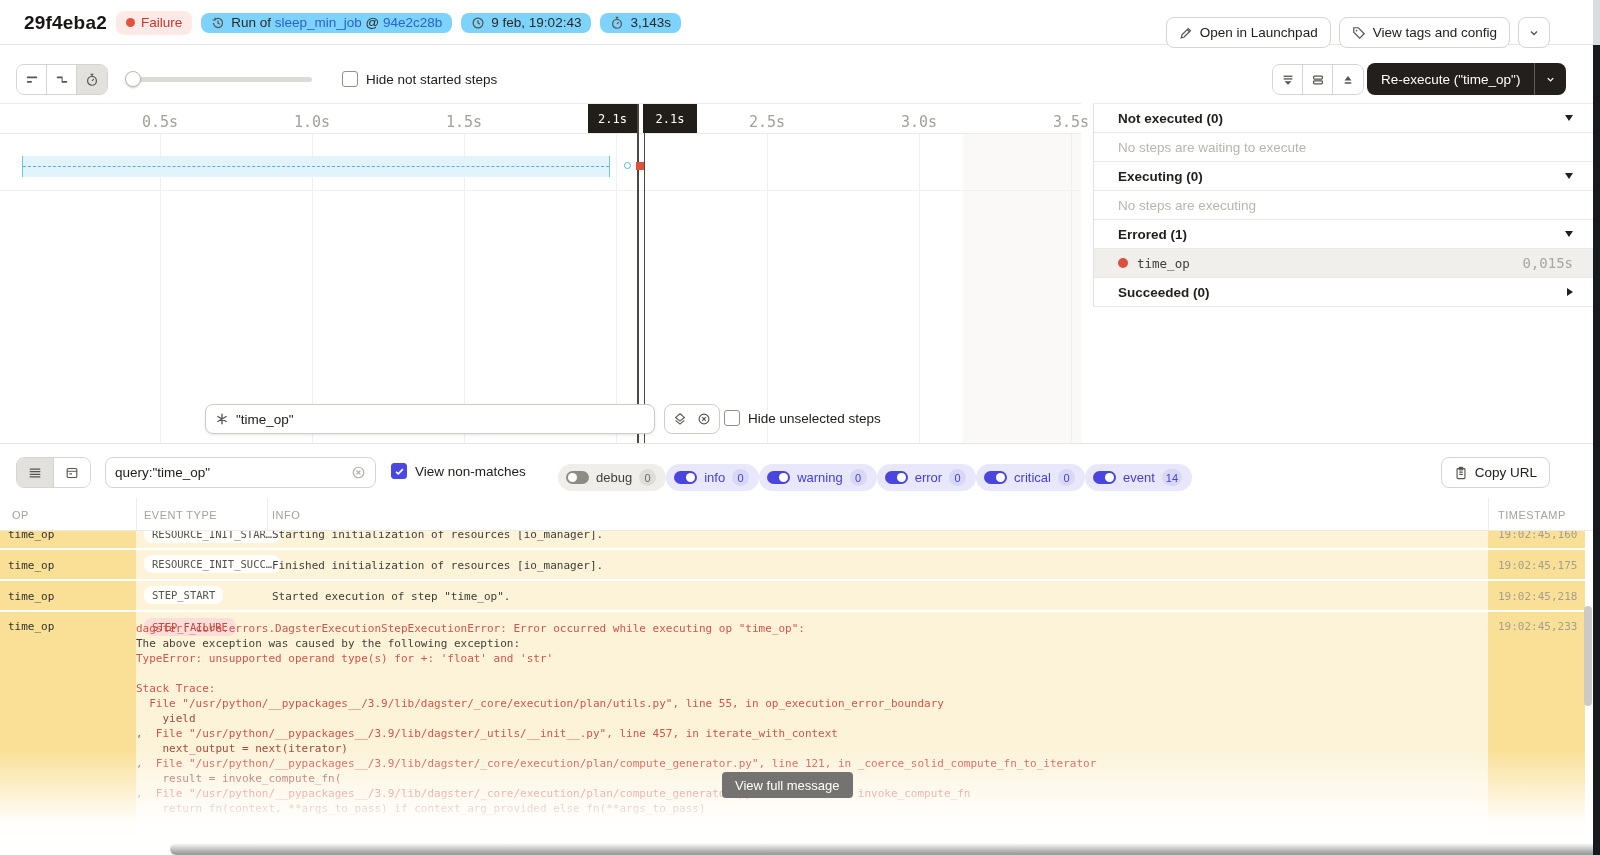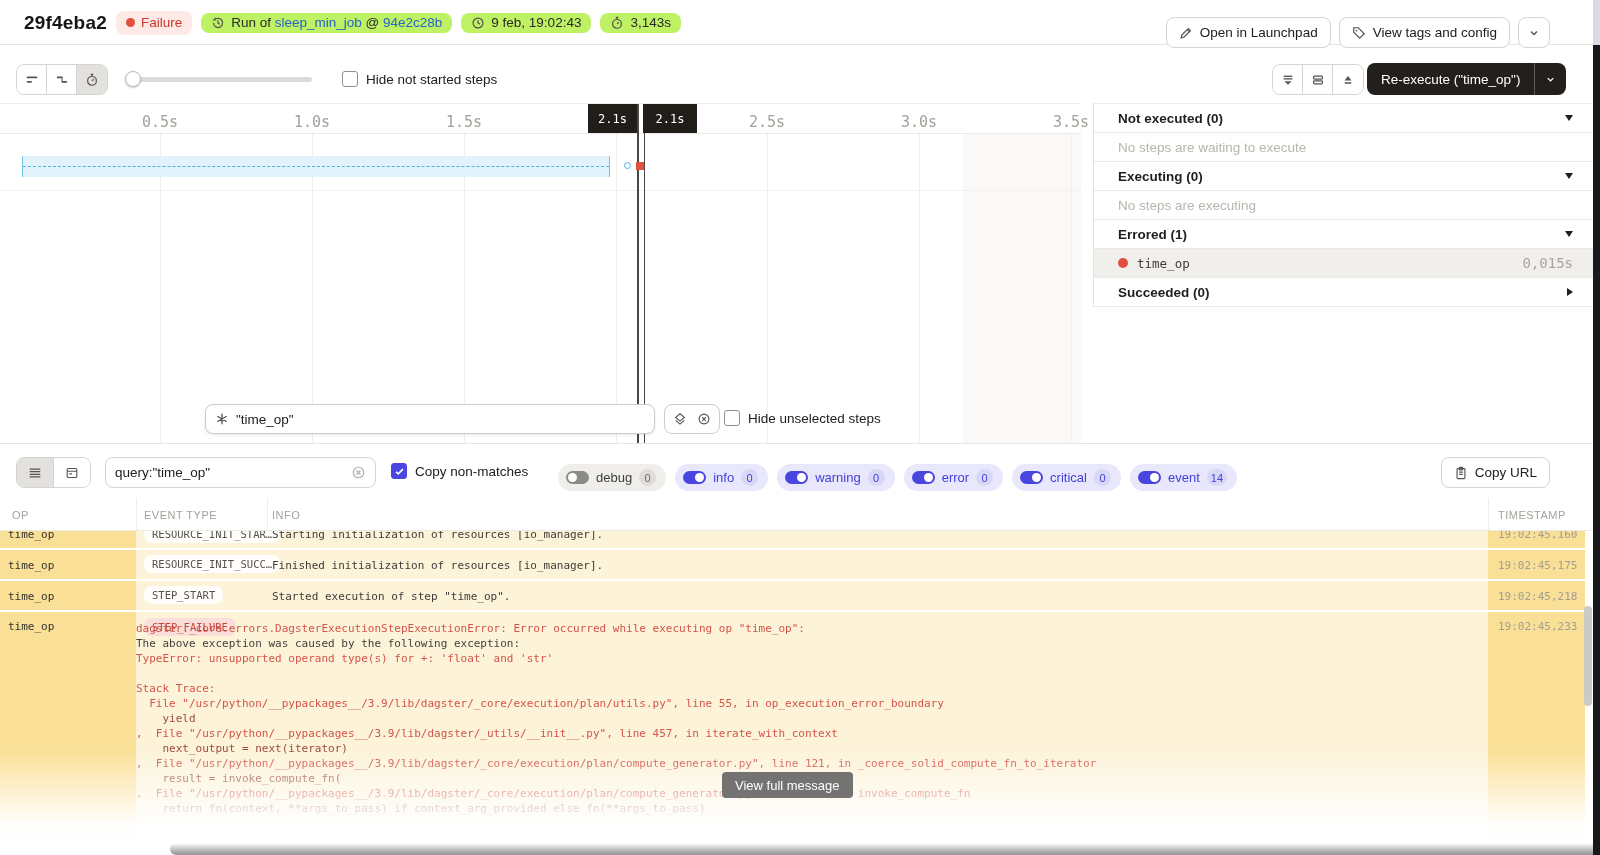--- a/index.html
+++ b/index.html
@@ -9,21 +9,21 @@
   .abs { position:absolute; }
   .mono { font-family:"DejaVu Sans Mono", monospace; }
   .flex { display:flex; align-items:center; }
 
   
   .topbar { position:absolute; left:0; top:0; width:1600px; height:45px; background:#fff;
     border-bottom:1px solid #E7E5E2; }
   .topbar-left { position:absolute; left:24px; top:0; height:45px; display:flex; align-items:center; gap:9px; }
   .run-id { font-size:19px; font-weight:700; color:#181614; letter-spacing:.2px; }
   .pill { display:flex; align-items:center; gap:6px; height:20px; padding:0 10px; border-radius:8px;
-    background:#bef264; font-size:13.5px; color:#2A2926; white-space:nowrap; }
+    background:#7dd3fc; font-size:13.5px; color:#2A2926; white-space:nowrap; }
   .pill svg { flex:none; }
   .pill-failure { background:#FDEAE7; color:#C6362C; font-weight:500; height:24px;justify-content:space-between; }
   .dot { width:9px; height:9px; border-radius:50%; background:#E0523F; }
   .lnk { color:#2A63C9; }
   .topbar-right { position:absolute; right:50px; top:17px; display:flex; gap:8px;justify-content:flex-end; }
   .btn { display:flex; align-items:center; gap:7px; height:31px; padding:0 12px; background:#fff;
     border:1px solid #D6D4D0; border-radius:8px; font-size:13.5px; color:#21201C; white-space:nowrap; cursor:pointer; }
   .btn-sq { width:32px; justify-content:center; padding:0; }
 
   
@@ -87,21 +87,21 @@
   .tri-right { width:0; height:0; border-top:4.5px solid transparent; border-bottom:4.5px solid transparent;
     border-left:6px solid #21201C; }
 
   
   .logbar { position:absolute; left:0; top:443px; width:1600px; height:55px; background:#fff;
     border-top:1px solid #E7E5E2; }
   .q-input { position:absolute; left:105px; top:457px; width:271px; height:31px; border:1px solid #D6D4D0;
     border-radius:8px; background:#fff; display:flex; align-items:center; padding:0 9px; gap:6px; }
   .q-input input { border:none; outline:none; flex:1; font-size:13.5px; color:#21201C;
     font-family:"Liberation Sans", sans-serif; background:transparent; }
-  .fpills { position:absolute; left:558px; top:464px; display:flex; gap:9px; }
+  .fpills { position:absolute; left:558px; top:464px; display:flex; }
   .fpill { display:flex; align-items:center; gap:7px; height:27px; padding:0 10px 0 8px; border-radius:14px;
     background:#E8E7FB; cursor:pointer; }
   .fpill .flabel { font-size:13px; color:#4340D9; }
   .fpill .fcount { min-width:17px; height:17px; padding:0 4px; border-radius:9px; background:#D8D7F6;
     color:#4340D9; font-size:11px; display:flex; align-items:center; justify-content:center; }
   .fpill.off { background:#EFEEEB; }
   .fpill.off .flabel { color:#3F3E3A; }
   .fpill.off .fcount { background:#DFDDD9; color:#6B6A64; }
   .toggle { width:23px; height:13px; border-radius:7px; background:#4846DF; position:relative; flex:none; }
   .toggle .knob { position:absolute; top:2px; width:9px; height:9px; border-radius:50%; background:#fff; }
@@ -378,21 +378,21 @@
       <circle cx="8" cy="8" r="5.6"></circle>
         <path d="M5.9 5.9l4.2 4.2M10.1 5.9l-4.2 4.2"></path>
     </svg>
   </div>
   <div class="flex abs" style="left:391px; top:463px;">
     <span class="checkbox checked">
       <svg width="11" height="11" viewBox="0 0 16 16" fill="none" stroke="#fff" stroke-width="2.4">
         <path d="M3 8.5l3.2 3L13 4.5"></path>
       </svg>
     </span>
-    <span class="cb-label">Copy non-matches</span>
+    <span class="cb-label">View non-matches</span>
   </div>
   <div class="fpills">
     <div class="fpill off">
       <span class="toggle off">
           <span class="knob"></span>
         </span>
       <span class="flabel">debug</span>
       <span class="fcount">0</span>
     </div>
     <div class="fpill">

